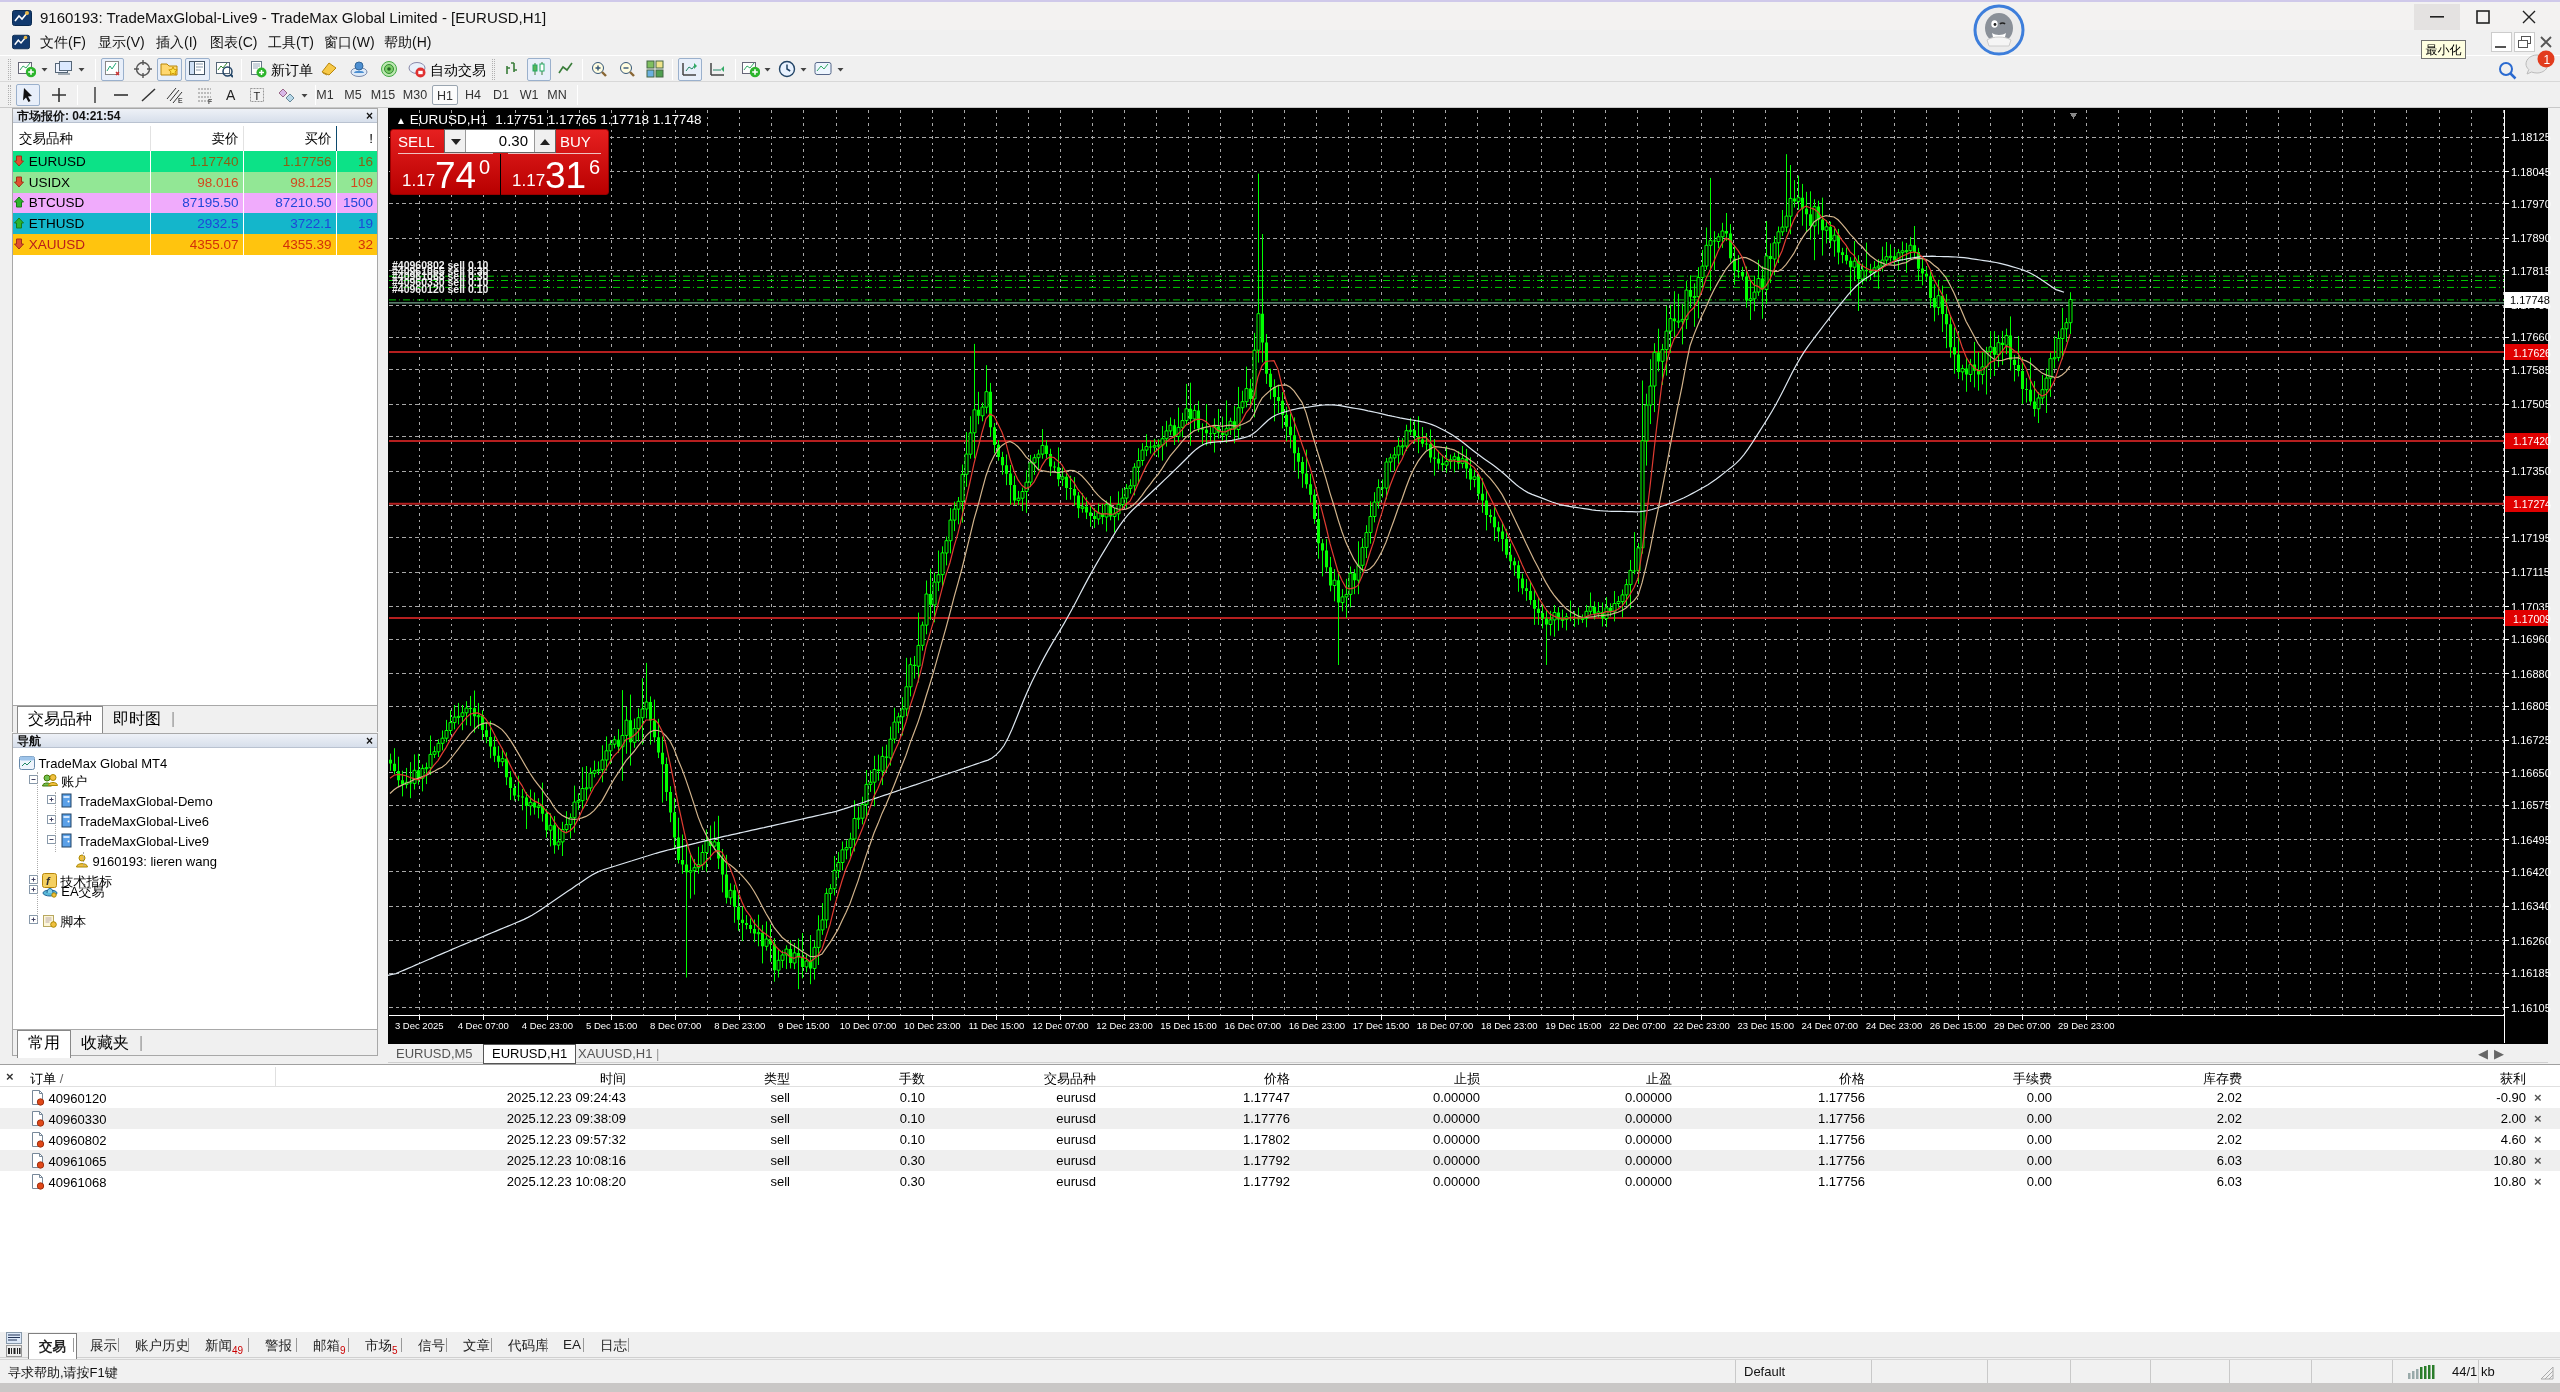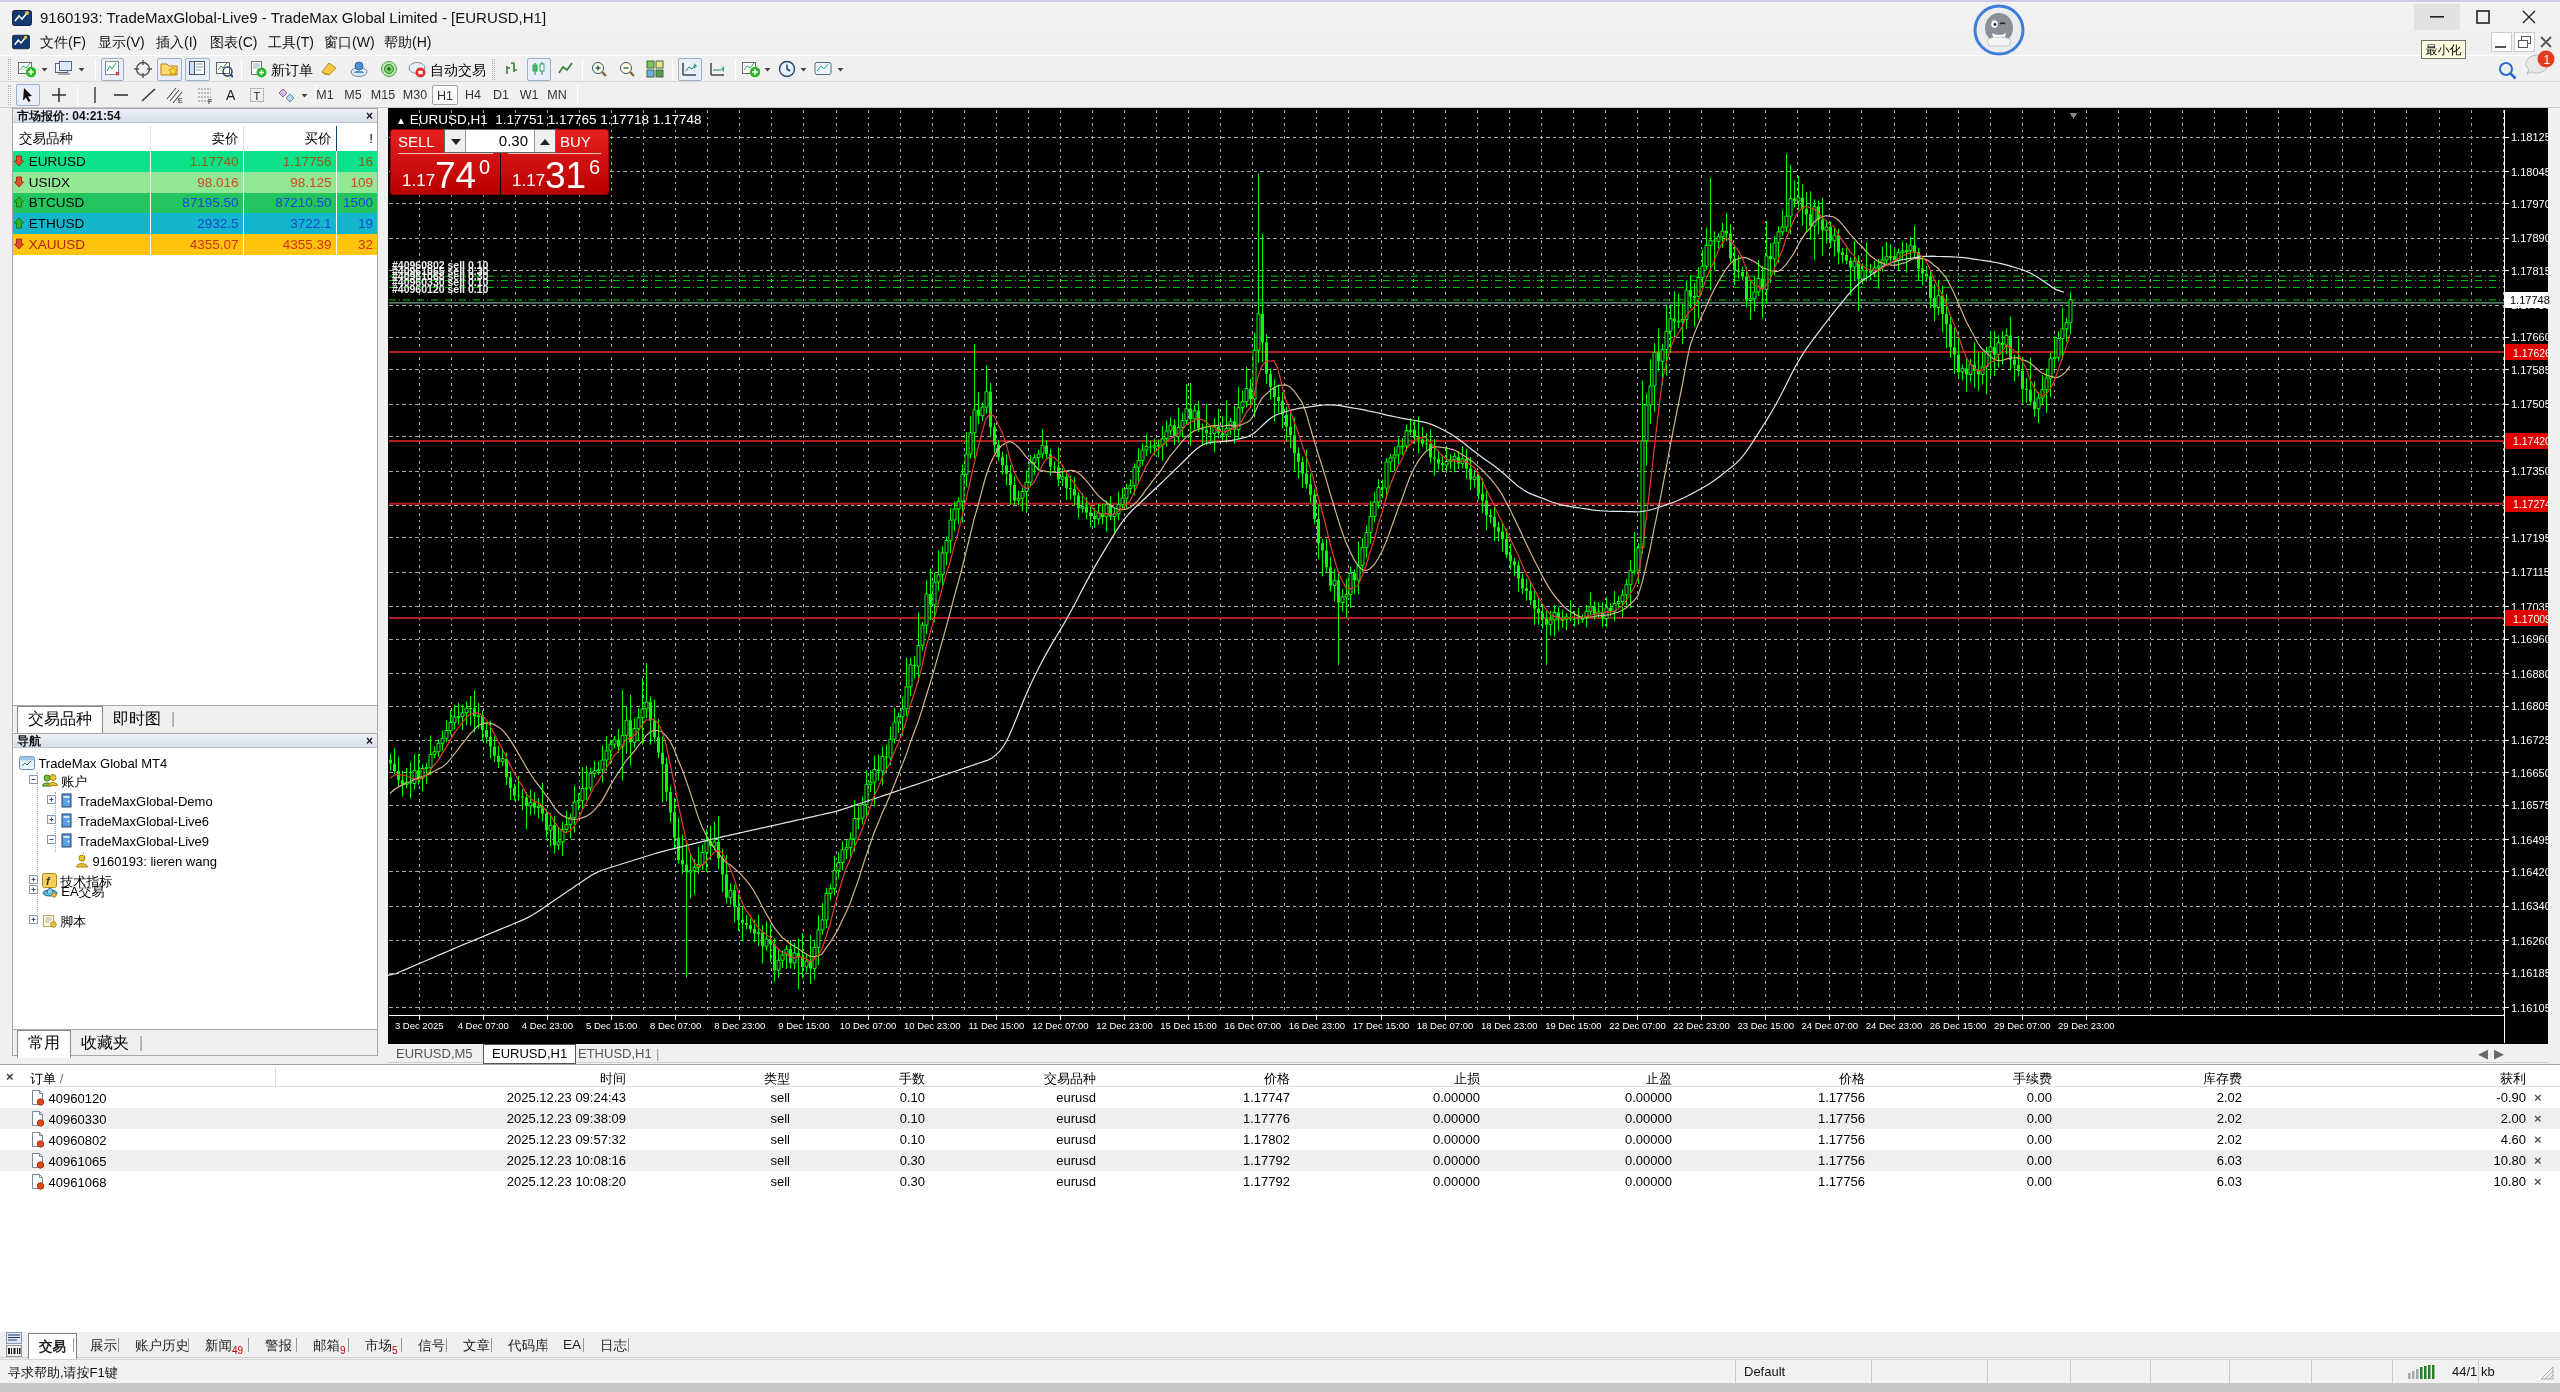--- a/index.html
+++ b/index.html
@@ -416,21 +416,21 @@
           <td class="num" style="color:#8a6014">16</td>
         </tr>
         <tr style="background:#92e795">
           <td style="color:#000;border-right:1px solid rgba(255,255,255,.35)"><svg width="12" height="12" viewBox="0 0 12 12" style="vertical-align:-1px">
               <path d="M6 11L1.5 6h2V1h5v5h2z" fill="#e05030" stroke="#a03018"></path>
             </svg> USIDX</td>
           <td class="num" style="color:#d2491e;border-right:1px solid rgba(255,255,255,.35)">98.016</td>
           <td class="num" style="color:#d2491e;border-right:1px solid rgba(255,255,255,.35)">98.125</td>
           <td class="num" style="color:#d2491e">109</td>
         </tr>
-        <tr style="background:#22c55e">
+        <tr style="background:#f0abfc">
           <td style="color:#000;border-right:1px solid rgba(255,255,255,.35)"><svg width="12" height="12" viewBox="0 0 12 12" style="vertical-align:-1px">
               <path d="M6 1l4.5 5H8.5v5h-5V6H1.5z" fill="#2db52d" stroke="#1a7a1a"></path>
             </svg> BTCUSD</td>
           <td class="num" style="color:#1f46d8;border-right:1px solid rgba(255,255,255,.35)">87195.50</td>
           <td class="num" style="color:#1f46d8;border-right:1px solid rgba(255,255,255,.35)">87210.50</td>
           <td class="num" style="color:#1f46d8">1500</td>
         </tr>
         <tr style="background:#14b6cb">
           <td style="color:#000;border-right:1px solid rgba(255,255,255,.35)"><svg width="12" height="12" viewBox="0 0 12 12" style="vertical-align:-1px">
               <path d="M6 1l4.5 5H8.5v5h-5V6H1.5z" fill="#2db52d" stroke="#1a7a1a"></path>
@@ -551,21 +551,21 @@
 <div class="abs" style="left:12px;top:42px;font-size:17px;color:#fff">1.17</div>
 <div class="abs" style="left:45px;top:26px;font-size:37px;color:#fff">74</div>
 <div class="abs" style="left:89px;top:27px;font-size:20px;color:#fff">0</div>
 <div class="abs" style="left:122px;top:42px;font-size:17px;color:#fff">1.17</div>
 <div class="abs" style="left:155px;top:26px;font-size:37px;color:#fff">31</div>
 <div class="abs" style="left:199px;top:27px;font-size:20px;color:#fff">6</div>
 </div>
 <div class="abs" style="left:388px;top:1044px;width:2160px;height:19px;background:#f0f0f0;border-bottom:1px solid #d0d0d0;font-size:13px">
 <span style="position:absolute;left:8px;top:2px;color:#555">EURUSD,M5</span>
 <span style="position:absolute;left:95px;top:0;background:#fff;border:1px solid #555;padding:1px 8px 2px;color:#000">EURUSD,H1</span>
-<span style="position:absolute;left:190px;top:2px;color:#555">ETHUSD,H1</span>
+<span style="position:absolute;left:190px;top:2px;color:#555">XAUUSD,H1</span>
 <span style="position:absolute;left:268px;top:2px;color:#999">|</span>
 <span style="position:absolute;right:60px;top:2px;color:#666">◀</span>
     <span style="position:absolute;right:44px;top:2px;color:#666">▶</span>
 </div>
 <div id="terminal" class="abs">
 <div class="abs" style="left:6px;top:4px;color:#333;font-weight:bold;font-size:13px">×</div>
 <div class="trow abs" style="top:2px;height:20px;color:#000;border-bottom:1px solid #e0e0e0">
       <div class="tcell" style="left:30px">订单 <span style="color:#666">/</span></div>
       <div class="tcell num" style="left:466px;width:160px">时间</div>
       <div class="tcell num" style="left:630px;width:160px">类型</div>

